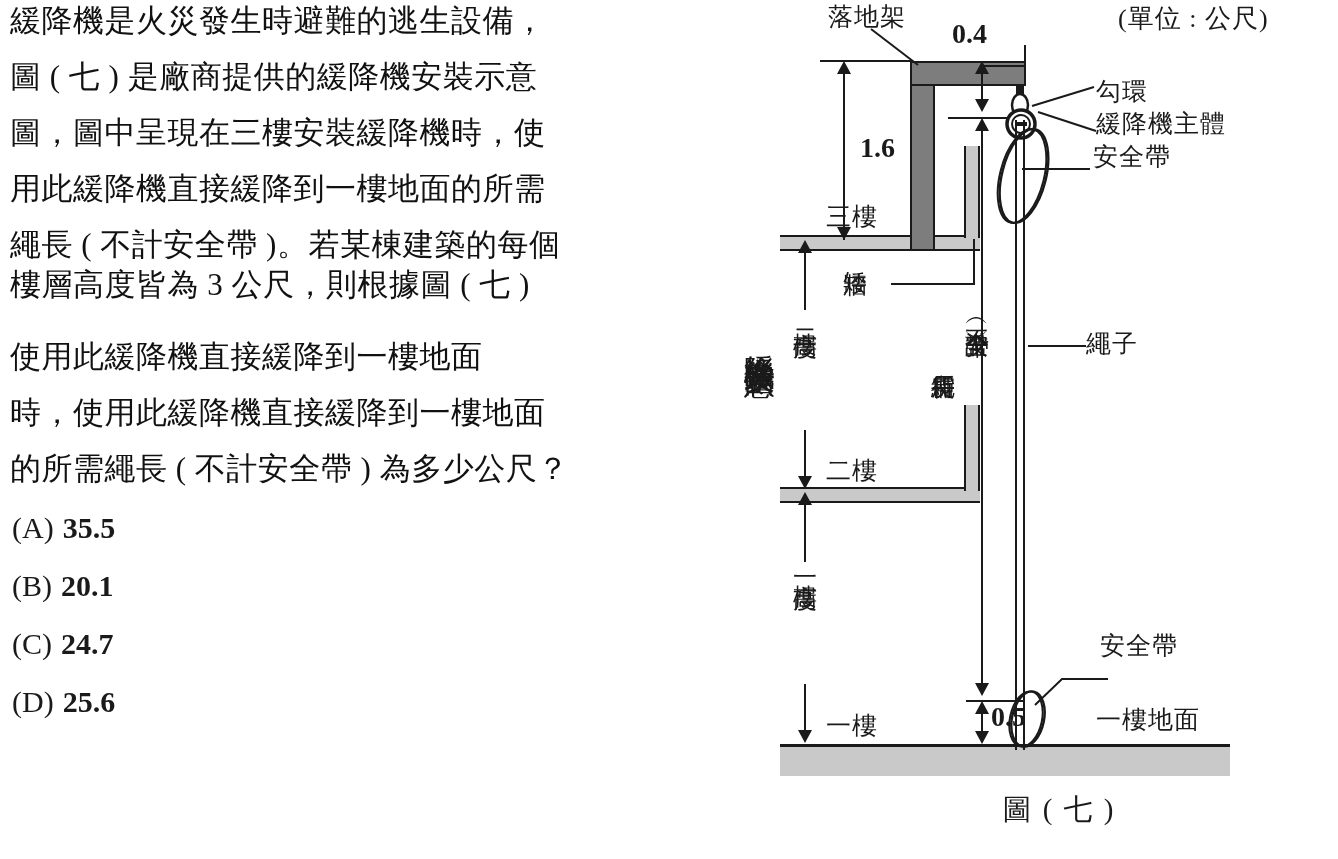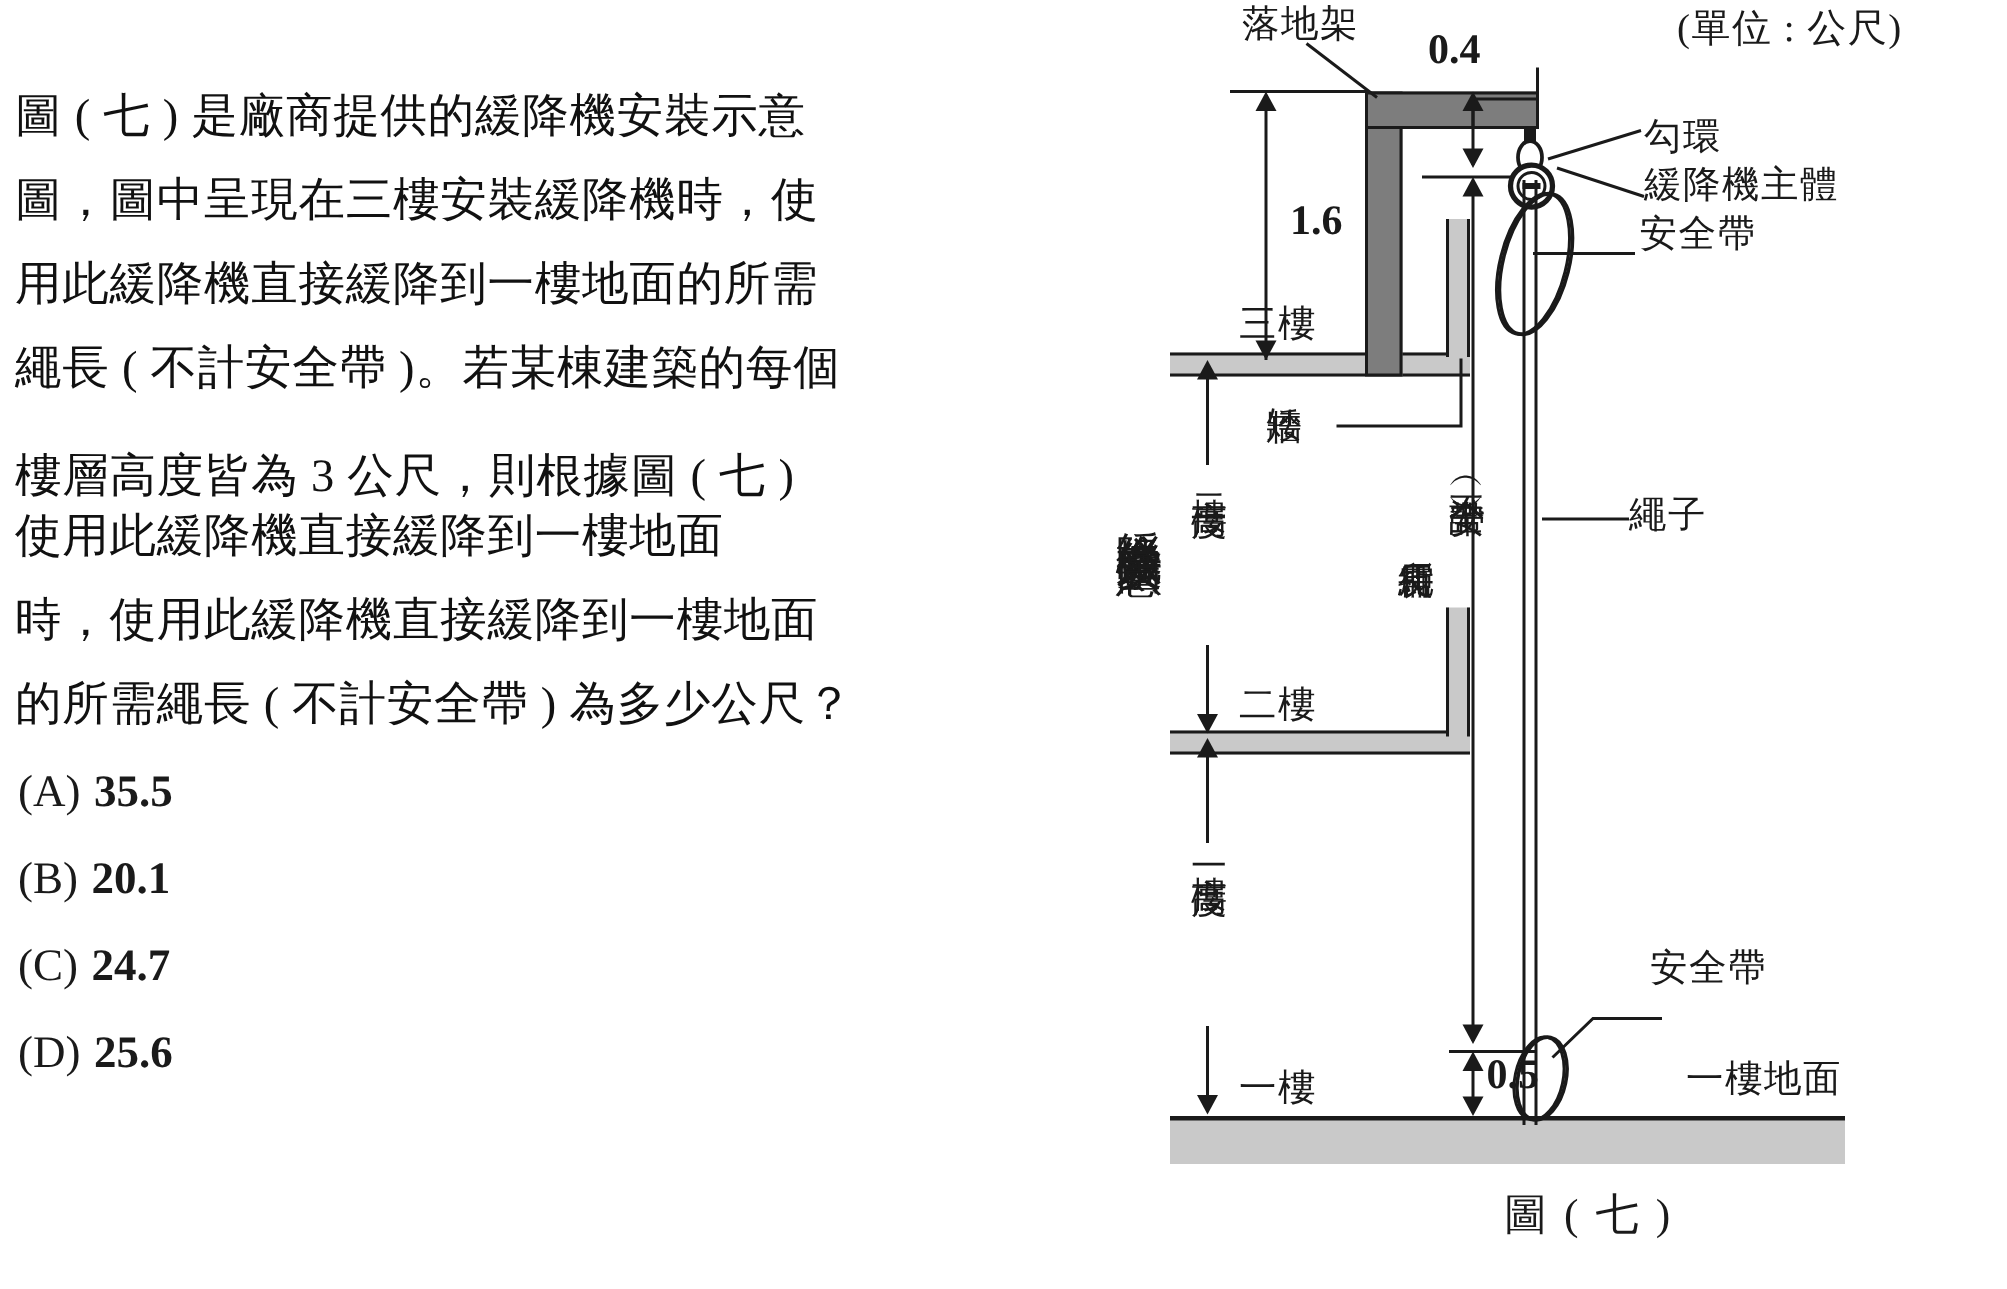--- a/index.html
+++ b/index.html
@@ -144,33 +144,36 @@
     text-align: center;
     font-size: 29px;
     letter-spacing: 2px;
   }
   svg { display:block; overflow: visible; }
 </style>
 </head>
 <body>
 
 <div id="question-column">
+  <div class="q-line justify" style="top:4px;">
+      <span>緩降機是火災發生時避難的逃生設備，</span>
+    </div>
   <div class="q-line justify" style="top:116px;">
       <span>圖，圖中呈現在三樓安裝緩降機時，使</span>
     </div>
   <div class="q-line justify" style="top:60px;">
       <span>圖 ( 七 ) 是廠商提供的緩降機安裝示意</span>
     </div>
   <div class="q-line justify" style="top:172px;">
       <span>用此緩降機直接緩降到一樓地面的所需</span>
     </div>
   <div class="q-line justify" style="top:228px;">
       <span>繩長 ( 不計安全帶 )。若某棟建築的每個</span>
     </div>
-  <div class="q-line justify" style="top:300px;">
+  <div class="q-line justify" style="top:268px;">
       <span>樓層高度皆為 3 公尺，則根據圖 ( 七 )</span>
     </div>
   <div class="q-line justify" style="top:340px;">
       <span>使用此緩降機直接緩降到一樓地面</span>
     </div>
   <div class="q-line justify" style="top:396px;">
       <span>時，使用此緩降機直接緩降到一樓地面</span>
     </div>
   <div class="q-line justify" style="top:452px;">
       <span>的所需繩長 ( 不計安全帶 ) 為多少公尺？</span>
@@ -285,21 +288,21 @@
   <div class="el" style="left:110px; top:238px;">
     <svg width="86" height="50">
       <polyline points="84,1 84,46 1,46" fill="none" stroke="#1a1a1a" stroke-width="2"></polyline>
     </svg>
   </div>
   <div class="el cjk-vert" style="left:62px; top:252px;">矮牆</div>
 
   <div class="el cjk-label" style="left:46px; top:203px;">三樓</div>
   <div class="el cjk-label" style="left:46px; top:457px;">二樓</div>
   <div class="el cjk-label" style="left:46px; top:712px;">一樓</div>
-  <div class="el cjk-label" style="left:316px; top:706px;margin-left:28px;">一樓地面</div>
+  <div class="el cjk-label" style="left:316px; top:706px;">一樓地面</div>
 
   <div class="el vline" style="left:24px; top:250px; height:60px;"></div>
   <div class="el arrow-up" style="left:18px; top:240px;"></div>
   <div class="el cjk-vert" style="left:12px; top:312px;">二樓高度</div>
   <div class="el vline" style="left:24px; top:430px; height:54px;"></div>
   <div class="el arrow-dn" style="left:18px; top:476px;"></div>
 
   <div class="el arrow-up" style="left:18px; top:492px;"></div>
   <div class="el vline" style="left:24px; top:502px; height:60px;"></div>
   <div class="el cjk-vert" style="left:12px; top:564px;">一樓高度</div>

